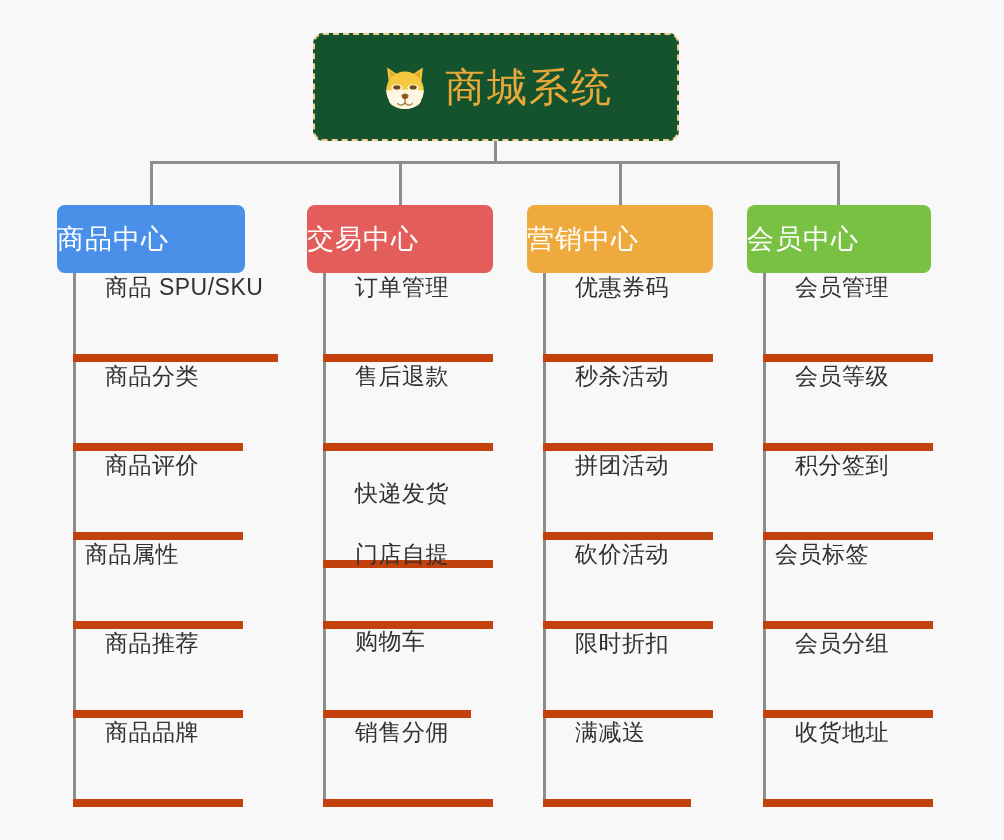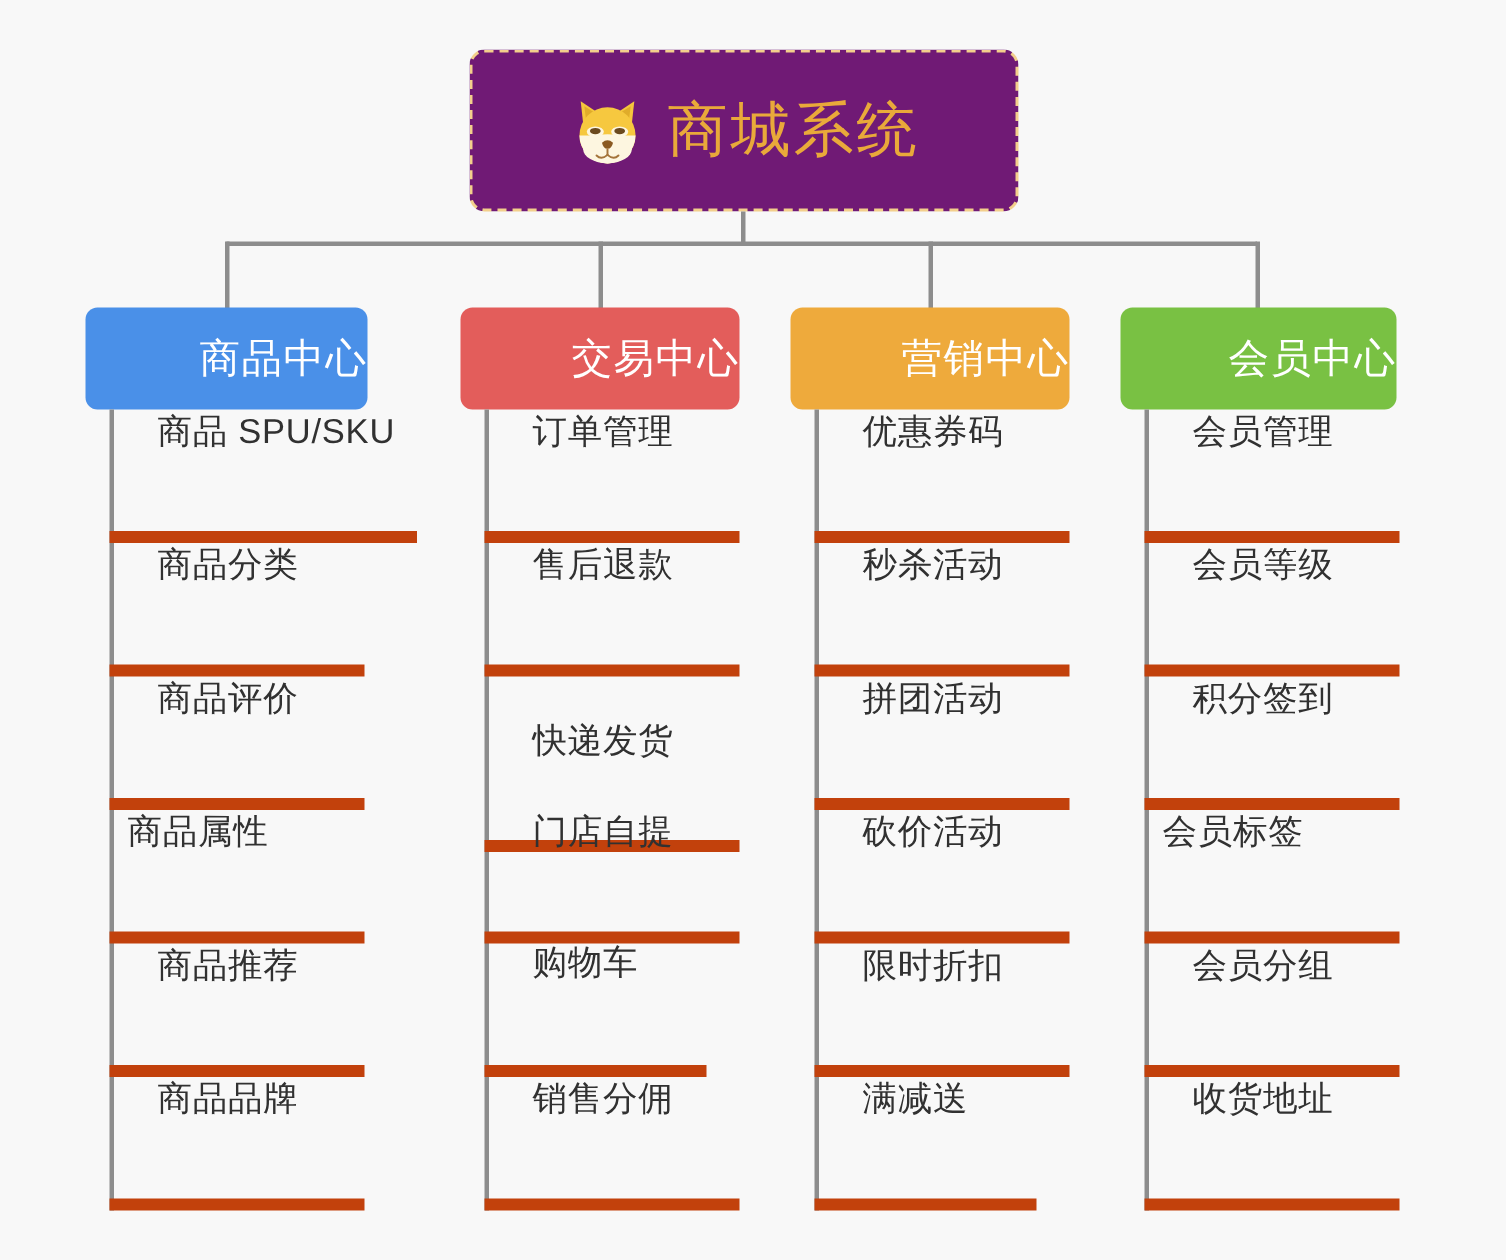--- a/index.html
+++ b/index.html
@@ -23,21 +23,21 @@
   }
 
   
   .root-node {
     position: absolute;
     left: 313px;
     top: 33px;
     width: 366px;
     height: 108px;
     box-sizing: border-box;
-    background: #701a75;
+    background: #14532d;
     border: 2px dashed #f3cf8c;
     border-radius: 10px;
     display: flex;
     align-items: center;
     justify-content: center;
     gap: 14px;
   }
   .root-icon {
     width: 52px;
     height: 52px;
@@ -62,21 +62,21 @@
 
   
   .cat-box {
     position: absolute;
     top: 205px;
     height: 68px;
     box-sizing: border-box;
     border-radius: 8px;
     display: flex;
     align-items: center;
-    justify-content: flex-end;
+    justify-content: flex-start;
     color: #ffffff;
     font-size: 27px;
     letter-spacing: 1px;
     white-space: nowrap;
   }
 
   
   .branch {
     position: absolute;
     top: 273px;

